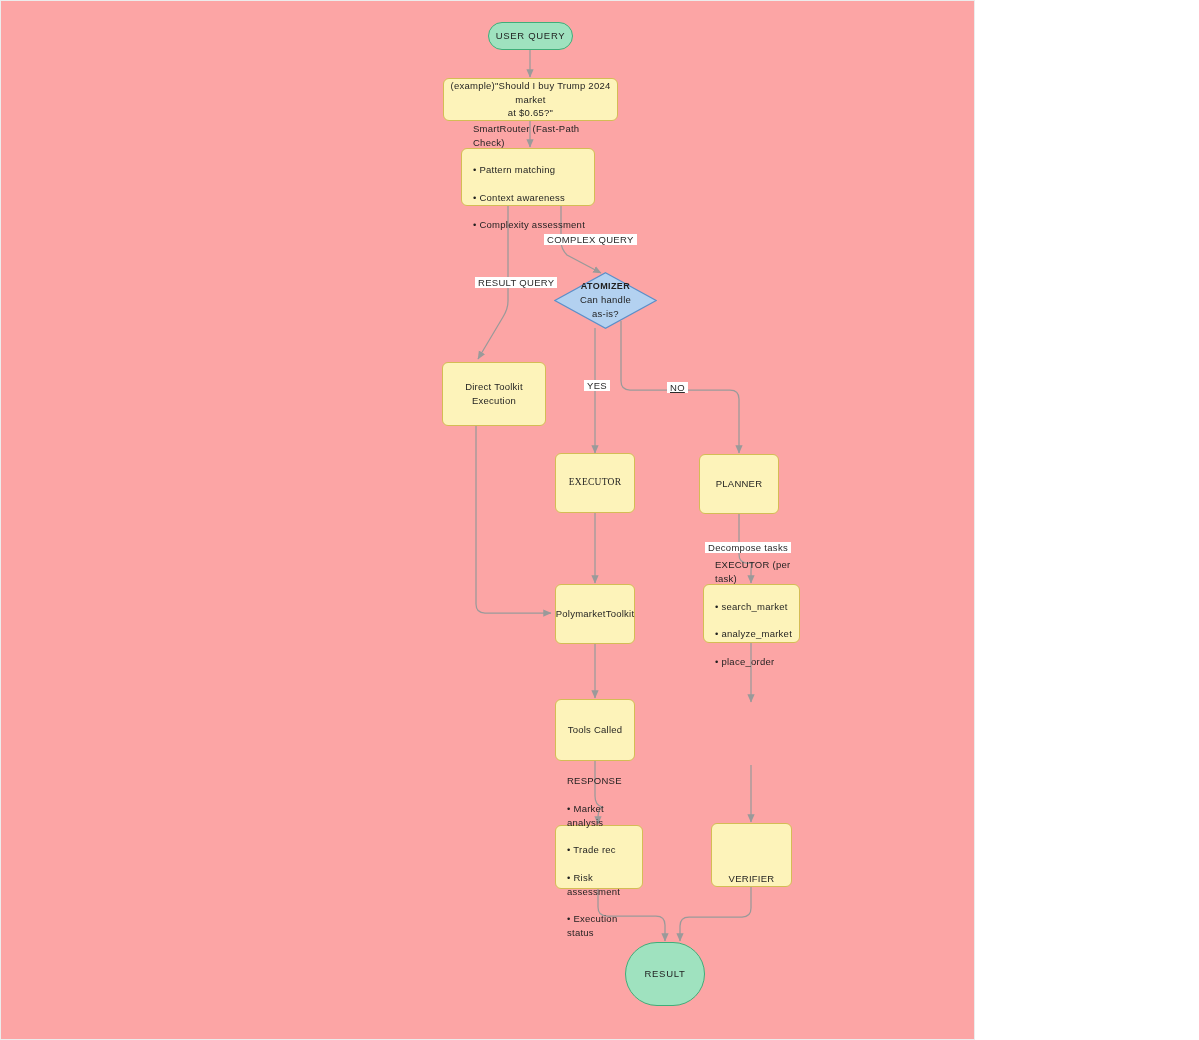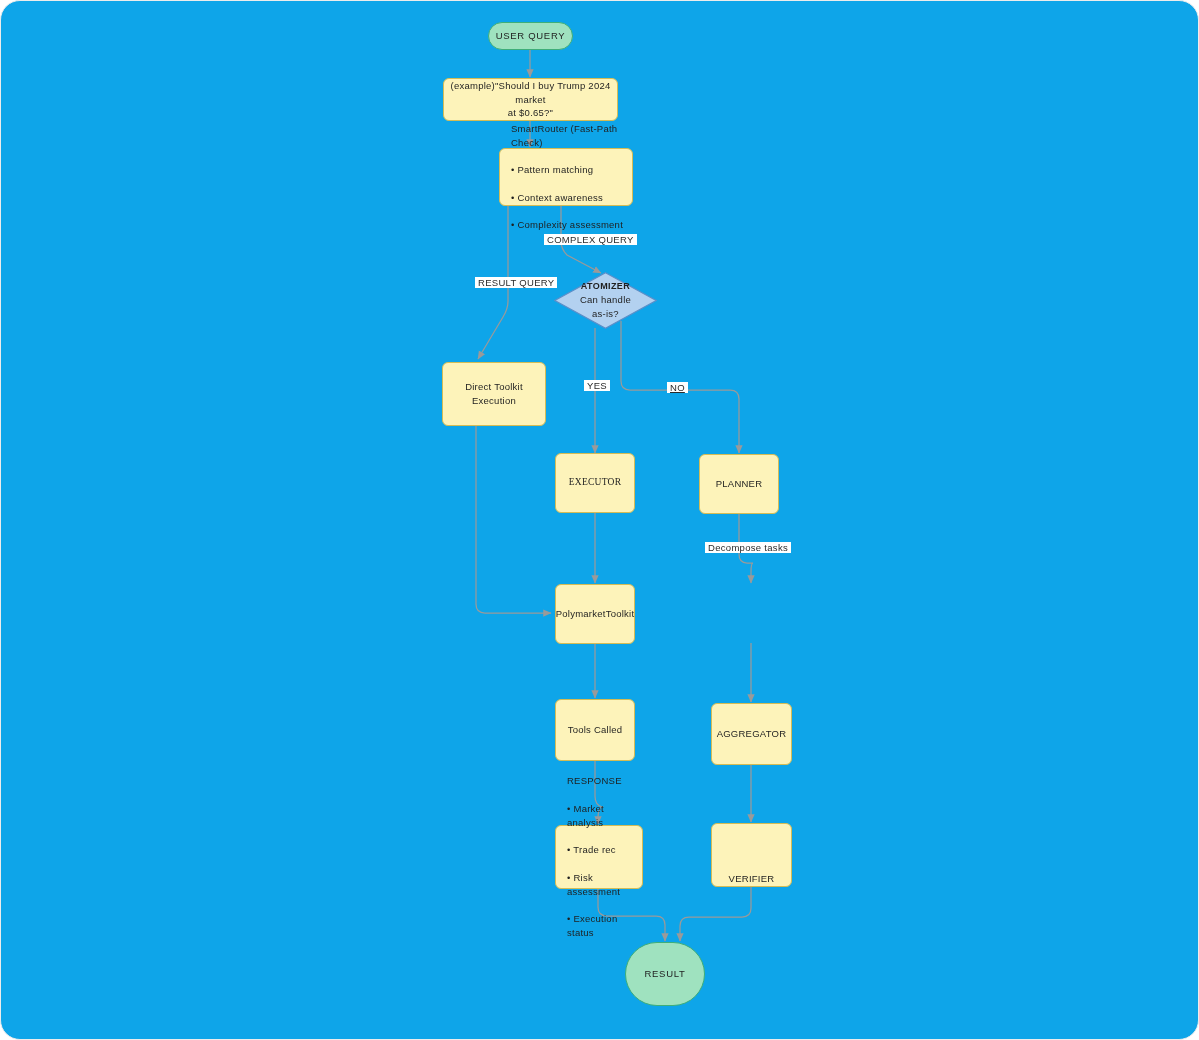--- a/index.html
+++ b/index.html
@@ -9,25 +9,25 @@
   }
   body {
     width: 1199px;
     height: 1040px;
     font-family: "Liberation Sans", sans-serif;
     overflow: hidden;
   }
   #canvas-frame {
     position: absolute;
     left: 0; top: 0;
-    width: 1199px;
-    height: 1040px;
-    background: #0ea5e9;
+    width: 975px;
+    height: 1040px;
+    background: #fca5a5;
     border: 1px solid #ececec;
-    border-radius: 20px;
+    border-radius: 0;
     box-sizing: border-box;
     overflow: hidden;
   }
   #diagram {
     position: absolute;
     left: 0; top: 0;
     width: 1199px;
     height: 1040px;
   }
   svg.edge-layer {
@@ -157,21 +157,21 @@
 
     <div class="node node-term" style="left:487px; top:21px; width:85px; height:28px;">
       <span class="node-label">USER QUERY</span>
     </div>
 
     <div class="node node-proc" style="left:442px; top:77px; width:175px; height:43px;">
       <span class="node-label">(example)"Should I buy Trump 2024 market
 at $0.65?"</span>
     </div>
 
-    <div class="node node-proc" style="left:498px; top:147px; width:134px; height:58px;">
+    <div class="node node-proc" style="left:460px; top:147px; width:134px; height:58px;">
       <span class="node-label left">
         <span class="multiline">SmartRouter (Fast-Path Check)</span>
         <span class="multiline">• <span>Pattern matching</span></span>
         <span class="multiline">• <span>Context awareness</span></span>
         <span class="multiline">• <span>Complexity assessment</span></span>
       </span>
     </div>
 
     <div class="diamond-wrap" style="left:553px; top:271px; width:103px; height:57px;">
       <svg class="diamond-shape" viewBox="0 0 103 57" preserveAspectRatio="none">
@@ -193,28 +193,33 @@
     </div>
 
     <div class="node node-proc" style="left:698px; top:453px; width:80px; height:60px;">
       <span class="node-label">PLANNER</span>
     </div>
 
     <div class="node node-proc" style="left:554px; top:583px; width:80px; height:60px;">
       <span class="node-label">PolymarketToolkit</span>
     </div>
 
+    <div class="node node-proc" style="left:702px; top:583px; width:97px; height:59px;">
+      <span class="node-label left">
+        <span class="multiline">EXECUTOR (per task)</span>
+        <span class="multiline">• <span>search_market</span></span>
+        <span class="multiline">• <span>analyze_market</span></span>
+        <span class="multiline">• <span>place_order</span></span>
+      </span>
+    </div>
 
     <div class="node node-proc" style="left:554px; top:698px; width:80px; height:62px;">
       <span class="node-label">Tools Called</span>
     </div>
 
-    <div class="node node-proc" style="left:710px; top:702px; width:81px; height:62px;">
-      <span class="node-label">AGGREGATOR</span>
-    </div>
 
     <div class="node node-proc" style="left:554px; top:824px; width:88px; height:64px;">
       <span class="node-label left">
         <span class="multiline">RESPONSE</span>
         <span class="multiline">• <span>Market analysis</span></span>
         <span class="multiline">• <span>Trade rec</span></span>
         <span class="multiline">• <span>Risk assessment</span></span>
         <span class="multiline">• <span>Execution status</span></span>
       </span>
     </div>

